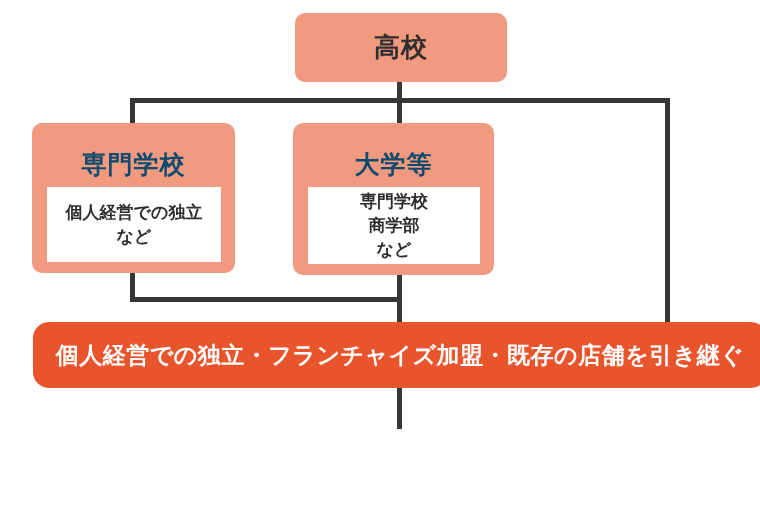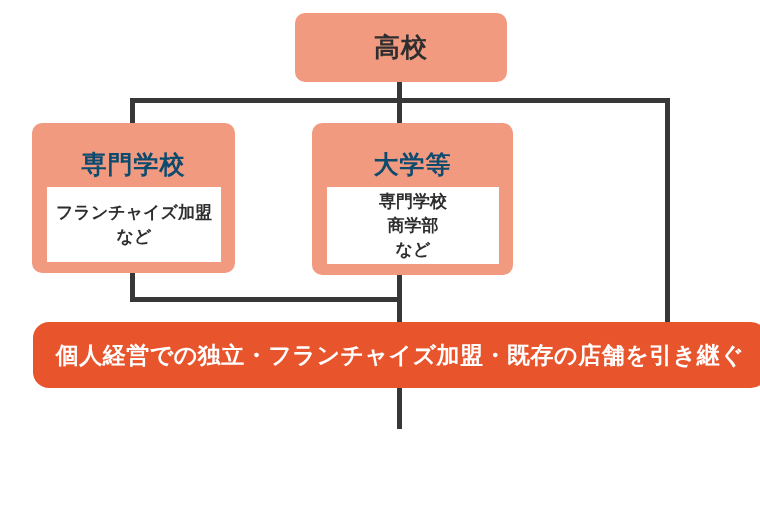--- a/index.html
+++ b/index.html
@@ -42,21 +42,21 @@
     left: 275px; top: 13px; width: 212px; height: 69px;
     display: flex; align-items: center; justify-content: center;
   }
   .node-label {
     font-size: 26px;
     font-weight: bold;
     color: #2e2e2e;
     letter-spacing: 1px;
   }
   .node-vocational { left: 12px;  top: 123px; width: 203px; height: 150px; }
-  .node-university { left: 292px; top: 123px; width: 201px; height: 152px; }
+  .node-university { left: 273px; top: 123px; width: 201px; height: 152px; }
   .school-heading {
     display: block;
     text-align: center;
     padding-top: 25px;
     font-size: 25px;
     font-weight: bold;
     color: #0c4a6e;
     letter-spacing: 1px;
   }
   .detail-box {
@@ -108,21 +108,21 @@
   <div class="line v-mid-low"></div>
   <div class="line v-bars"></div>
 
   <div class="node node-highschool">
     <span class="node-label">高校</span>
   </div>
 
   <div class="node node-vocational">
     <span class="school-heading">専門学校</span>
     <div class="detail-box">
-      <span class="detail-text">フランチャイズ加盟
+      <span class="detail-text">個人経営での独立
 など</span>
     </div>
   </div>
 
   <div class="node node-university">
     <span class="school-heading">大学等</span>
     <div class="detail-box">
       <span class="detail-text">専門学校
 商学部
 など</span>

